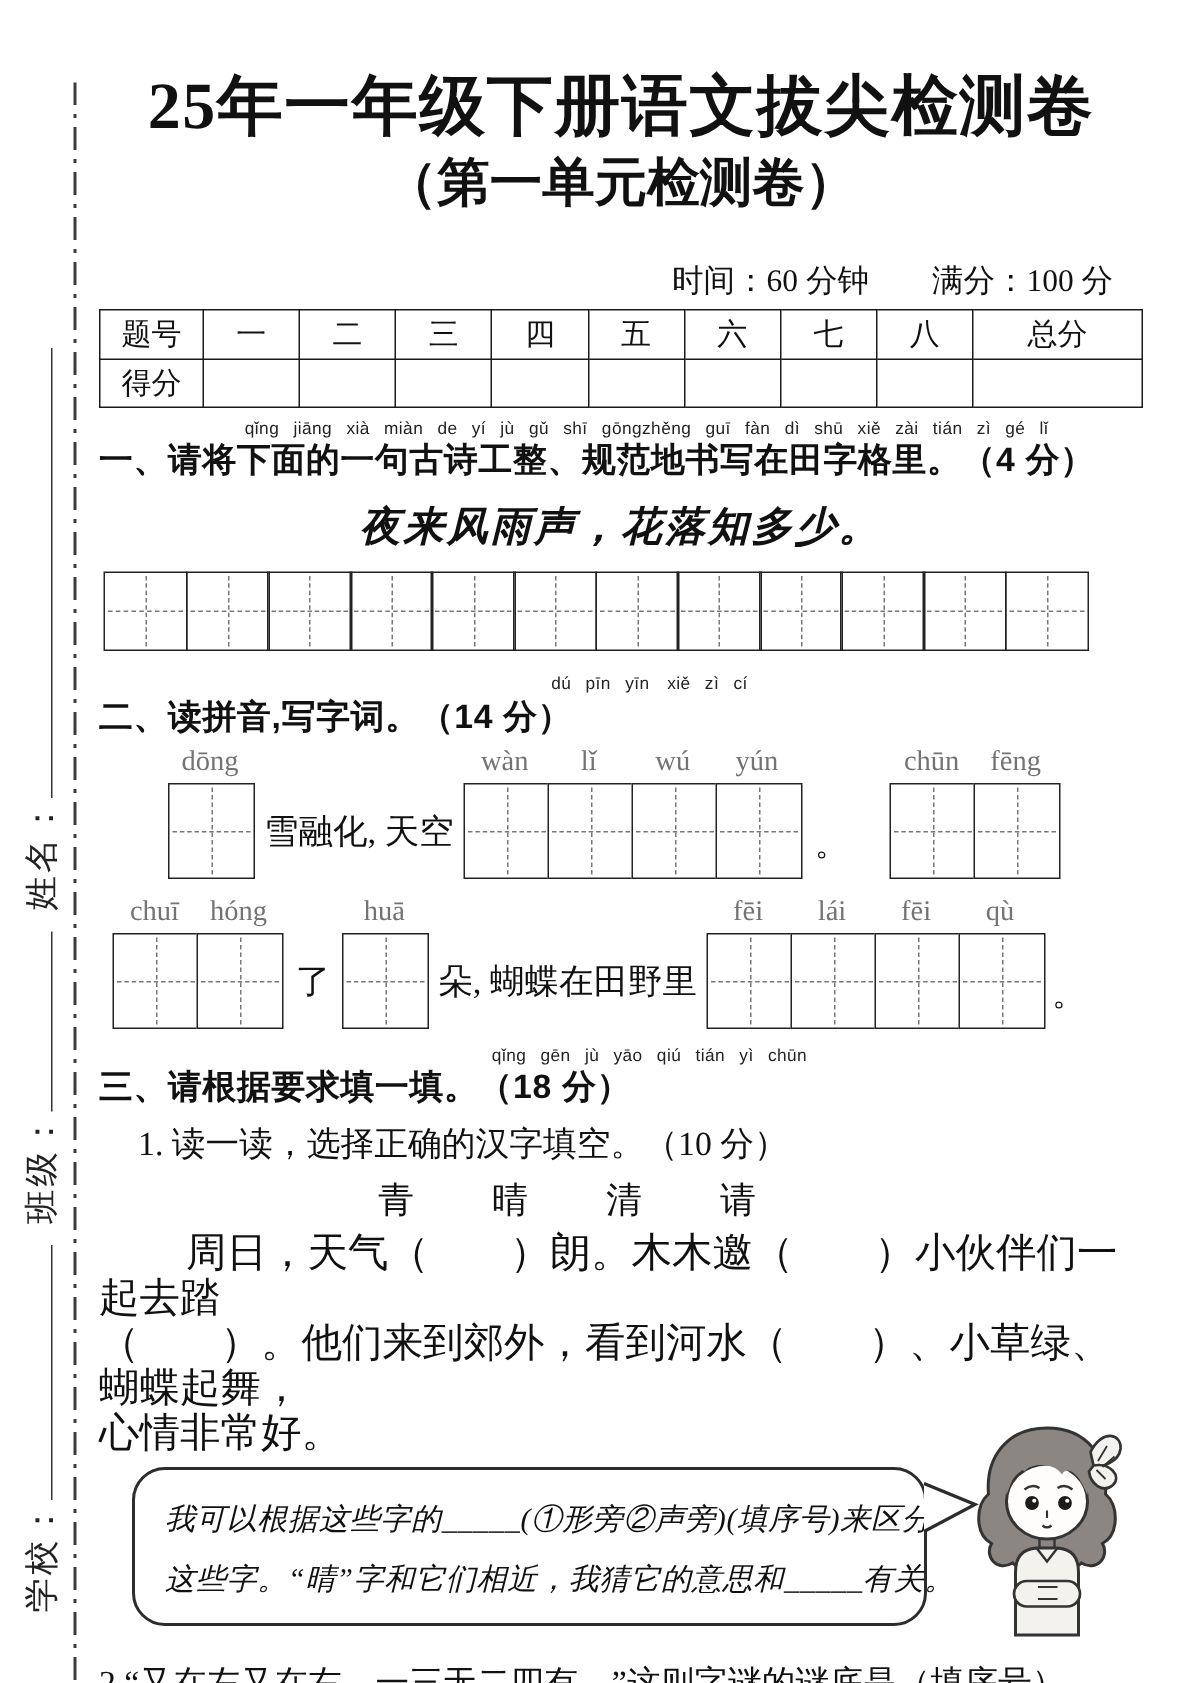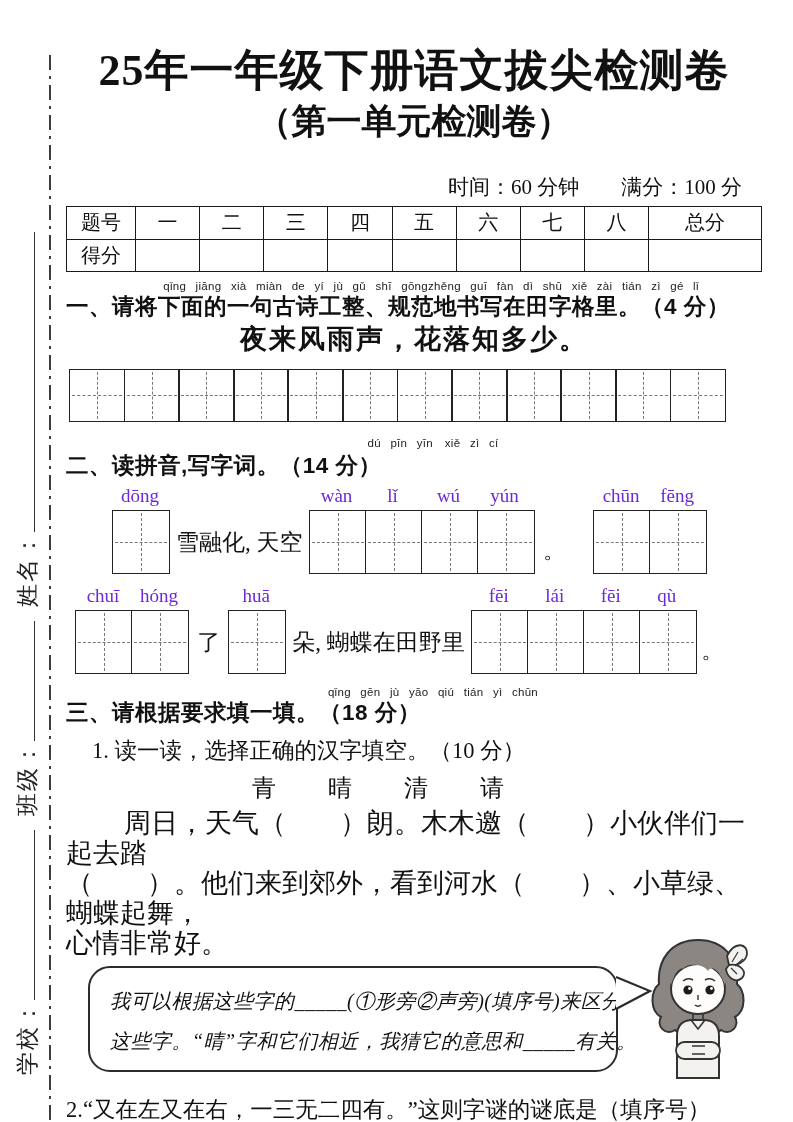--- a/index.html
+++ b/index.html
@@ -26,32 +26,32 @@
   .title2{margin-top:4px;text-align:center;font-size:35px;font-weight:700;line-height:1.2;}
   .meta{margin-top:30px;padding-right:20px;text-align:right;font-size:21px;}
   table.score{border-collapse:collapse;margin-top:5px;width:696px;table-layout:fixed;}
   table.score td{border:1.7px solid #1a1a1a;text-align:center;font-size:20px;height:31px;padding:0;}
   table.score tr:first-child td{height:32px;}
   .pinyin{font-size:11.5px;color:#222;font-family:"Liberation Sans","DejaVu Sans",sans-serif;word-spacing:6px;letter-spacing:.3px;text-align:center;}
   .py1{margin:8px 0 0 34px;}
   .py2{margin:14px 0 0 38px;}
   .py3{margin:12px 0 0 38px;}
   .sec-title{font-family:"Liberation Sans","DejaVu Sans",sans-serif;font-weight:700;font-size:22.5px;line-height:1.25;margin-top:1px;letter-spacing:.5px;}
-  .poem{text-align:center;font-size:27px;font-weight:700;letter-spacing:2px;}
+  .poem{margin-top:12px;text-align:center;font-size:27px;font-weight:700;font-style:italic;letter-spacing:2px;}
   
   .tzrow{display:flex;margin:12px 0 0 3px;}
   .tzg{width:54.3px;height:51px;border:1.7px solid #222;margin-left:-1.7px;position:relative;flex:none;}
   .tzg:first-child{margin-left:0;}
   .tzg::before{content:"";position:absolute;left:2px;right:2px;top:50%;border-top:1.4px dashed #777;}
   .tzg::after{content:"";position:absolute;top:2px;bottom:2px;left:50%;border-left:1.4px dashed #777;}
   
   .wline{display:flex;align-items:flex-end;}
   .wgroup{display:flex;flex-direction:column;flex:none;}
   .pyrow{display:flex;}
-  .pyrow span{display:block;text-align:center;font-size:19px;font-family:"Liberation Serif",serif;color:#6d28d9;height:26px;line-height:24px;}
+  .pyrow span{display:block;text-align:center;font-size:19px;font-family:"Liberation Serif",serif;color:#737373;height:26px;line-height:24px;}
   .cellrow{display:flex;}
   .wcell{width:56px;height:62px;border:1.8px solid #222;margin-left:-1.8px;position:relative;flex:none;background:#fff;}
   .wcell:first-child{margin-left:0;}
   .wcell::before{content:"";position:absolute;left:2px;right:2px;top:50%;border-top:1.4px dashed #777;}
   .wcell::after{content:"";position:absolute;top:2px;bottom:2px;left:50%;border-left:1.4px dashed #777;}
   .wtext{font-size:23px;margin-bottom:16px;white-space:nowrap;}
   .wpunct{font-size:22px;margin-bottom:8px;}
   .row1{margin-top:4px;}
   .row2{margin-top:10px;}
   .sub-title{font-size:22.5px;margin:8px 0 0 26px;}

